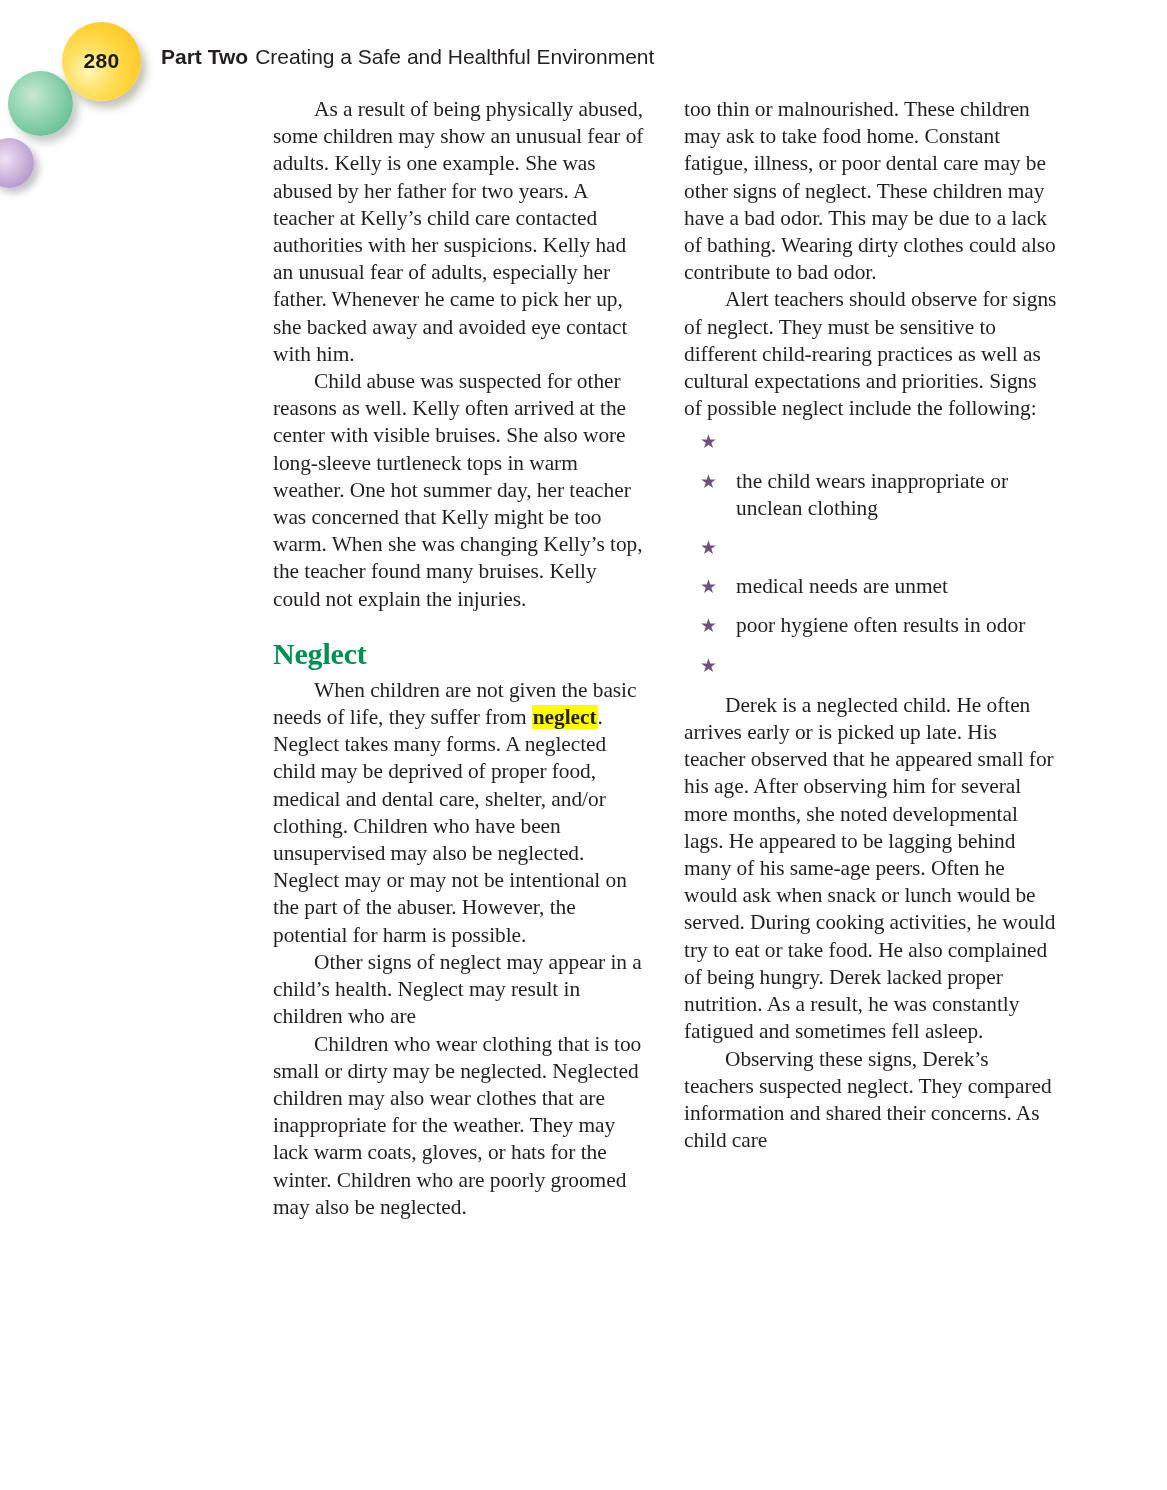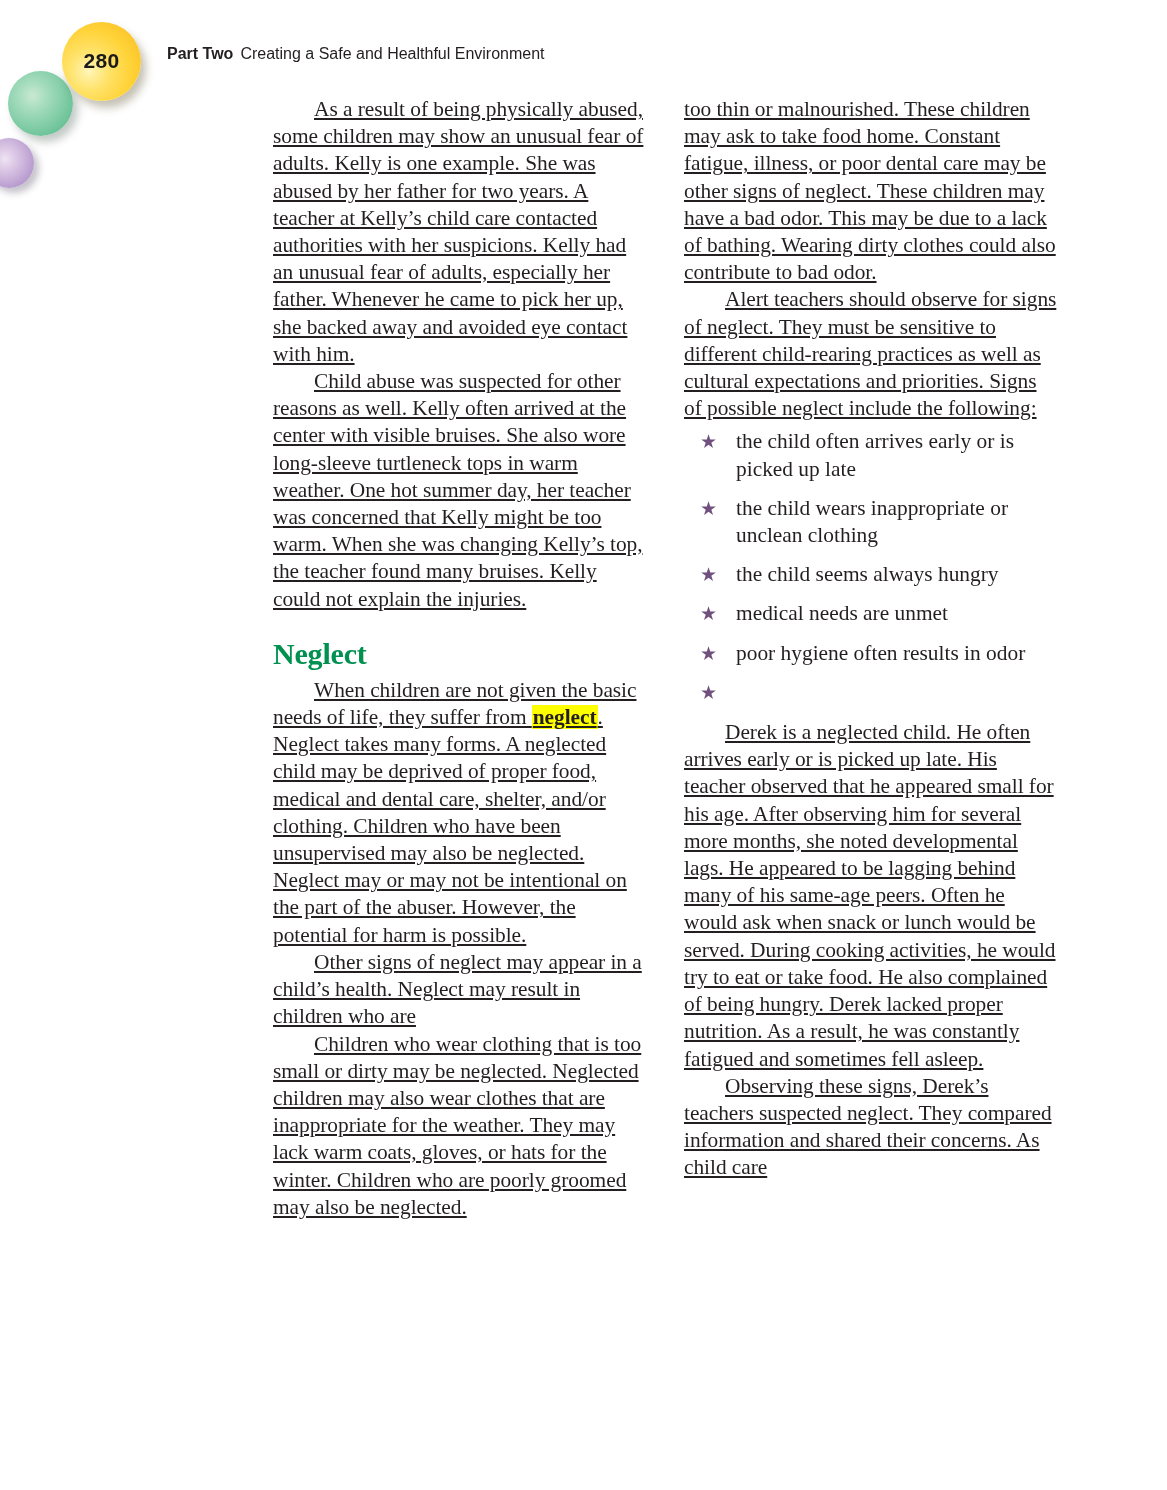--- a/index.html
+++ b/index.html
@@ -62,24 +62,24 @@
     width: 50px;
     height: 50px;
     background: radial-gradient(circle at 42% 42%, #efe3f3 0%, #ddc9e6 25%, #c3a9d6 58%, #ab8cc6 86%, #9d7dbb 100%);
     box-shadow: 5px 5px 7px rgba(80,70,95,0.33);
     z-index: 1;
   }
 
   
   #running-head {
     position: absolute;
-    left: 167px;
+    left: 161px;
     top: 45px;
     font-family: "Liberation Sans", sans-serif;
-    font-size: 16px;
+    font-size: 21px;
     color: #231f20;
     white-space: nowrap;
   }
   #running-head .part {
     font-weight: bold;
   }
   #running-head .part-title {
     font-weight: normal;
     margin-left: 7px;
   }
@@ -96,21 +96,20 @@
   .column {
     width: 373px;
   }
   .column p {
     margin: 0;
     font-size: 21.4px;
     line-height: 27.2px;
     text-indent: 41px;
     text-align: left;
     letter-spacing: -0.05px;
-    text-decoration: underline;
   }
   .column p.noindent {
     text-indent: 0;
   }
 
   h2.section-heading {
     margin: 24px 0 6px 0;
     font-size: 30px;
     line-height: 34px;
     font-weight: bold;
@@ -182,29 +181,27 @@
   </div>
 
   <div class="column" id="right-column">
 
     <p class="noindent">too thin or malnourished. These children may ask to take food home. Constant fatigue, illness, or poor dental care may be other signs of neglect. These children may have a bad odor. This may be due to a lack of bathing. Wearing dirty clothes could also contribute to bad odor.</p>
     <p>Alert teachers should observe for signs of neglect. They must be sensitive to different child-rearing practices as well as cultural expectations and priorities. Signs of possible neglect include the following:</p>
 
     <ul class="star-list">
       <li>
         <span class="star">★</span>
-        <span class="bullet-text">the child often arrives early or is picked up late</span>
       </li>
       <li>
         <span class="star">★</span>
         <span class="bullet-text">the child wears inappropriate or unclean clothing</span>
       </li>
       <li>
         <span class="star">★</span>
-        <span class="bullet-text">the child seems always hungry</span>
       </li>
       <li>
         <span class="star">★</span>
         <span class="bullet-text">medical needs are unmet</span>
       </li>
       <li>
         <span class="star">★</span>
         <span class="bullet-text">poor hygiene often results in odor</span>
       </li>
       <li>

